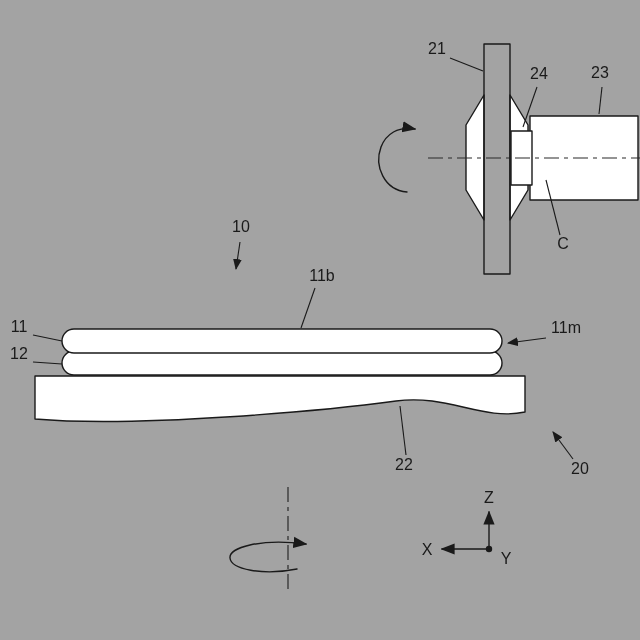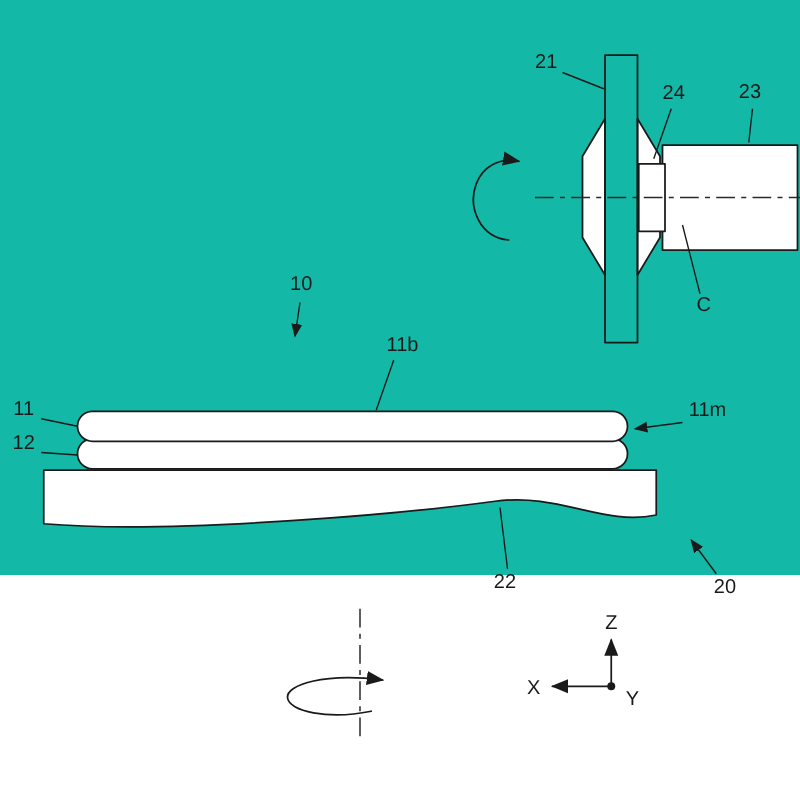--- a/index.html
+++ b/index.html
@@ -6,22 +6,22 @@
     margin: 0;
     padding: 0;
     background: #ffffff;
     width: 640px;
     height: 640px;
     overflow: hidden;
   }
   .canvas {
     position: relative;
     width: 640px;
-    height: 460px;
-    background: #14b8a6;
+    height: 640px;
+    background: #a3a3a3;
   }
   svg {
     display: block;
   }
   svg text {
     font-family: "Liberation Sans", "DejaVu Sans", sans-serif;
     font-size: 16px;
     fill: #1a1a1a;
   }
   .ink {

